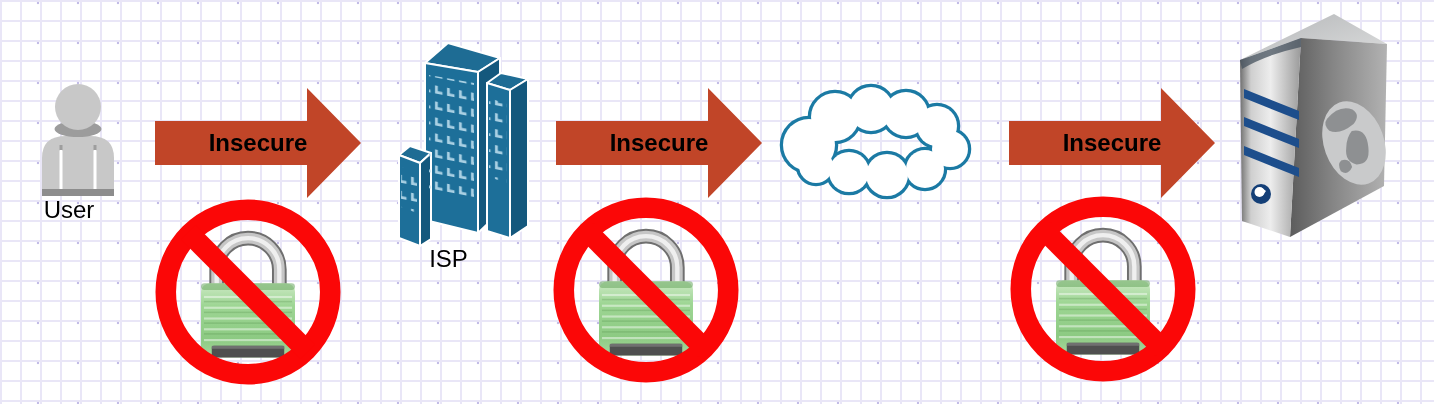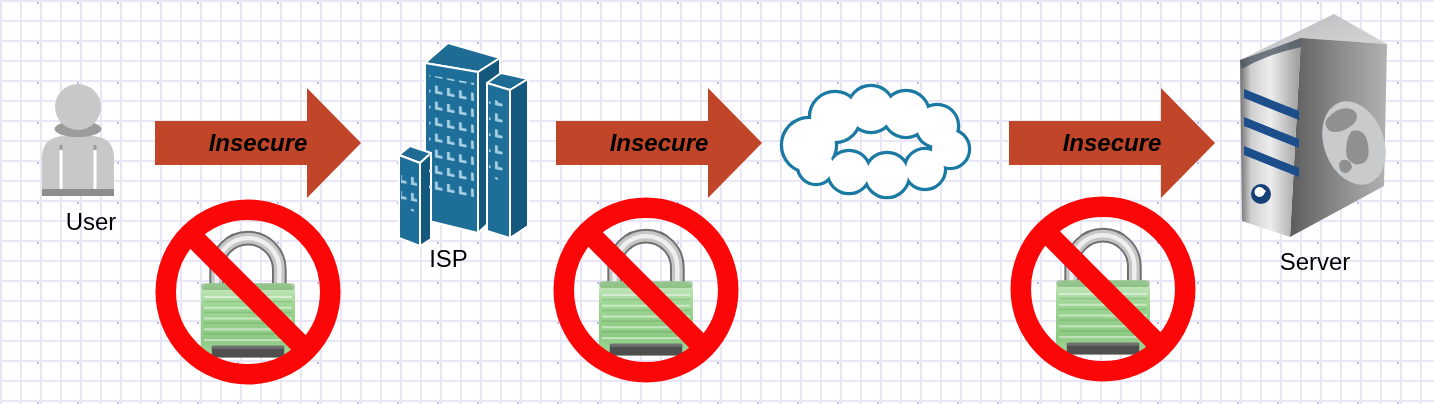--- a/index.html
+++ b/index.html
@@ -23,25 +23,25 @@
     text-align:center;
     font-size:24px;
     line-height:1.1;
     color:#000;
     white-space:nowrap;
   }
   .arrow-wrap{position:absolute;width:206px;height:110px;}
   .arrow-label{
     position:absolute;left:0;top:0;width:100%;height:100%;
     display:flex;align-items:center;justify-content:center;
-    font-size:24px;font-weight:bold;color:#000;font-style:italic;
+    font-size:24px;font-weight:bold;color:#000;
   }
   
   #user-icon   {left:38px;  top:82px;}
-  #user-label  {left:41px;  top:197px; width:100px;margin-top:12px;}
+  #user-label  {left:19px;  top:197px; width:100px;}
   #arrow-1     {left:155px; top:88px;}
   #arrow-2     {left:556px; top:88px;}
   #arrow-3     {left:1009px;top:88px;}
   #nolock-1    {left:155px; top:199px;}
   #nolock-2    {left:553px; top:197px;}
   #nolock-3    {left:1010px;top:196px;}
   #isp-icon    {left:397px; top:43px;}
   #isp-label   {left:382px; top:246px; width:133px;}
   #cloud-icon  {left:775px; top:83px;}
   #cloud-label {left:765px; top:205px; width:223px;}
@@ -225,21 +225,20 @@
   <div id="arrow-3" class="arrow-wrap">
     <svg width="206" height="110">
         <use href="#sym-arrow"></use>
       </svg>
     <div class="arrow-label">Insecure</div>
   </div>
 
   <svg id="server-icon" class="abs" width="156" height="238">
       <use href="#sym-server"></use>
     </svg>
-  <div id="server-label" class="node-label">Server</div>
 
   <svg id="nolock-1" class="abs" width="186" height="186">
       <use href="#sym-nolock"></use>
     </svg>
   <svg id="nolock-2" class="abs" width="186" height="186">
       <use href="#sym-nolock"></use>
     </svg>
   <svg id="nolock-3" class="abs" width="186" height="186">
       <use href="#sym-nolock"></use>
     </svg>

